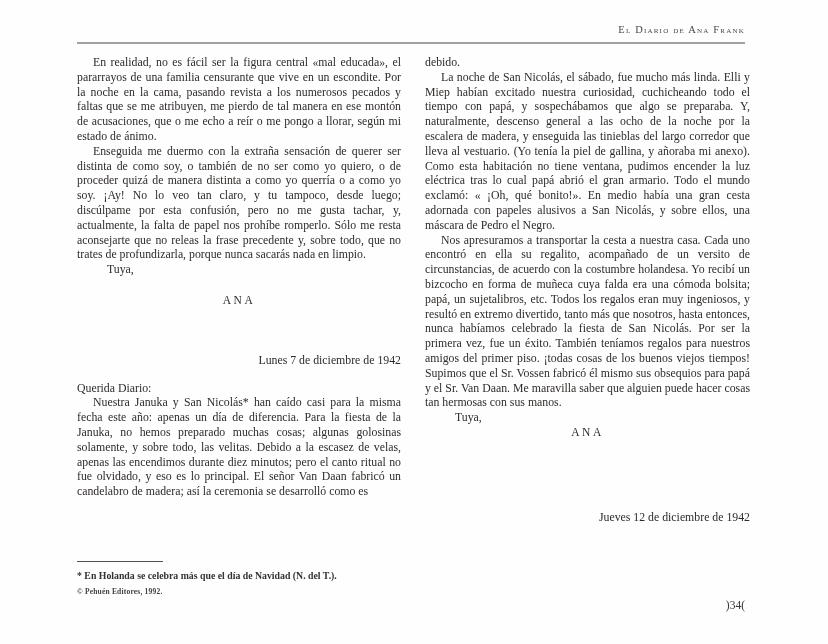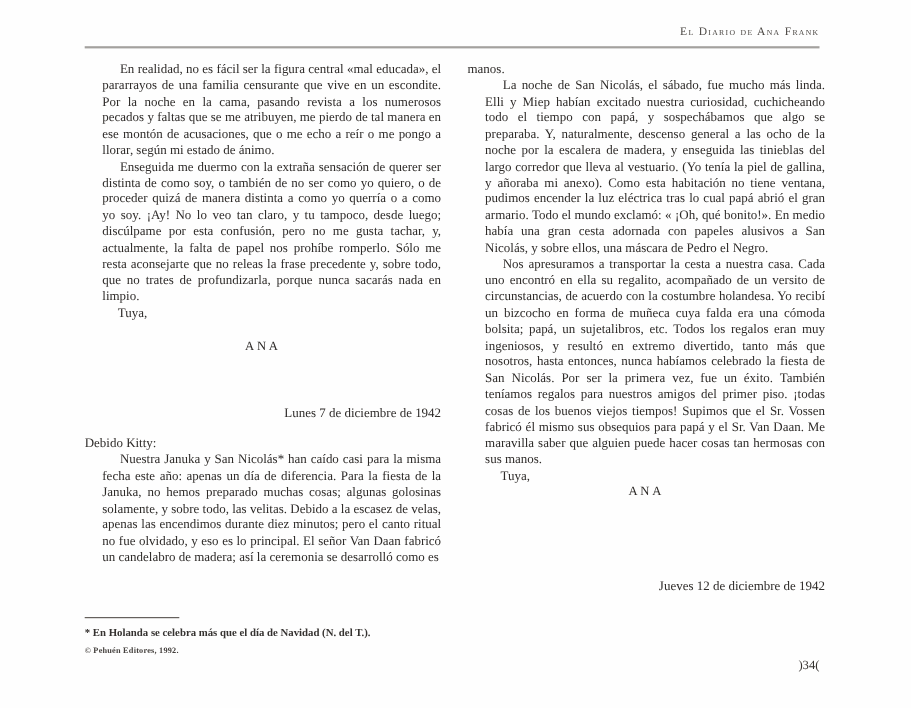--- a/index.html
+++ b/index.html
@@ -40,21 +40,21 @@
   .col {
     position: absolute;
     top: 55px;
     font-size: 11.8px;
     line-height: 14.8px;
     text-align: justify;
     color: #2e2b29;
   }
   .col-left  { left: 77px;  width: 324px; }
   .col-right { left: 425px; width: 325px; }
-  .body-par { text-indent: 16px; margin-left: 16px; }
+  .body-par { text-indent: 16px; }
   .no-indent { text-indent: 0; }
   .signoff { text-indent: 30px; text-align: left; }
   .signature {
     text-align: center;
     letter-spacing: 2.5px;
     font-size: 11.5px;
     margin-top: 16px;
   }
   .signature-tight { margin-top: 0; }
   .entry-date {
@@ -107,26 +107,26 @@
   <div class="running-head">El Diario de Ana Frank</div>
 
   <div class="header-rule"></div>
 
   <div class="col col-left">
     <p class="body-par">En realidad, no es fácil ser la figura central «mal educada», el pararrayos de una familia censurante que vive en un escondite. Por la noche en la cama, pasando revista a los numerosos pecados y faltas que se me atribuyen, me pierdo de tal manera en ese montón de acusaciones, que o me echo a reír o me pongo a llorar, según mi estado de ánimo.</p>
     <p class="body-par">Enseguida me duermo con la extraña sensación de querer ser distinta de como soy, o también de no ser como yo quiero, o de proceder quizá de manera distinta a como yo querría o a como yo soy. ¡Ay! No lo veo tan claro, y tu tampoco, desde luego; discúlpame por esta confusión, pero no me gusta tachar, y, actualmente, la falta de papel nos prohíbe romperlo. Sólo me resta aconsejarte que no releas la frase precedente y, sobre todo, que no trates de profundizarla, porque nunca sacarás nada en limpio.</p>
     <p class="signoff">Tuya,</p>
     <p class="signature">ANA</p>
     <p class="entry-date date-left">Lunes 7 de diciembre de 1942</p>
-    <p class="salutation">Debido Kitty:</p>
+    <p class="salutation">Querida Diario:</p>
     <p class="body-par">Nuestra Januka y San Nicolás* han caído casi para la misma fecha este año: apenas un día de diferencia. Para la fiesta de la Januka, no hemos preparado muchas cosas; algunas golosinas solamente, y sobre todo, las velitas. Debido a la escasez de velas, apenas las encendimos durante diez minutos; pero el canto ritual no fue olvidado, y eso es lo principal. El señor Van Daan fabricó un candelabro de madera; así la ceremonia se desarrolló como es</p>
   </div>
 
   <div class="col col-right">
-    <p class="no-indent">manos.</p>
+    <p class="no-indent">debido.</p>
     <p class="body-par">La noche de San Nicolás, el sábado, fue mucho más linda. Elli y Miep habían excitado nuestra curiosidad, cuchicheando todo el tiempo con papá, y sospechábamos que algo se preparaba. Y, naturalmente, descenso general a las ocho de la noche por la escalera de madera, y enseguida las tinieblas del largo corredor que lleva al vestuario. (Yo tenía la piel de gallina, y añoraba mi anexo). Como esta habitación no tiene ventana, pudimos encender la luz eléctrica tras lo cual papá abrió el gran armario. Todo el mundo exclamó: « ¡Oh, qué bonito!». En medio había una gran cesta adornada con papeles alusivos a San Nicolás, y sobre ellos, una máscara de Pedro el Negro.</p>
     <p class="body-par">Nos apresuramos a transportar la cesta a nuestra casa. Cada uno encontró en ella su regalito, acompañado de un versito de circunstancias, de acuerdo con la costumbre holandesa. Yo recibí un bizcocho en forma de muñeca cuya falda era una cómoda bolsita; papá, un sujetalibros, etc. Todos los regalos eran muy ingeniosos, y resultó en extremo divertido, tanto más que nosotros, hasta entonces, nunca habíamos celebrado la fiesta de San Nicolás. Por ser la primera vez, fue un éxito. También teníamos regalos para nuestros amigos del primer piso. ¡todas cosas de los buenos viejos tiempos! Supimos que el Sr. Vossen fabricó él mismo sus obsequios para papá y el Sr. Van Daan. Me maravilla saber que alguien puede hacer cosas tan hermosas con sus manos.</p>
     <p class="signoff">Tuya,</p>
     <p class="signature signature-tight">ANA</p>
     <p class="entry-date date-right">Jueves 12 de diciembre de 1942</p>
   </div>
 
   <div class="footnote-block">
     <div class="footnote-rule"></div>
     <div class="footnote-text">* En Holanda se celebra más que el día de Navidad (N. del T.).</div>

